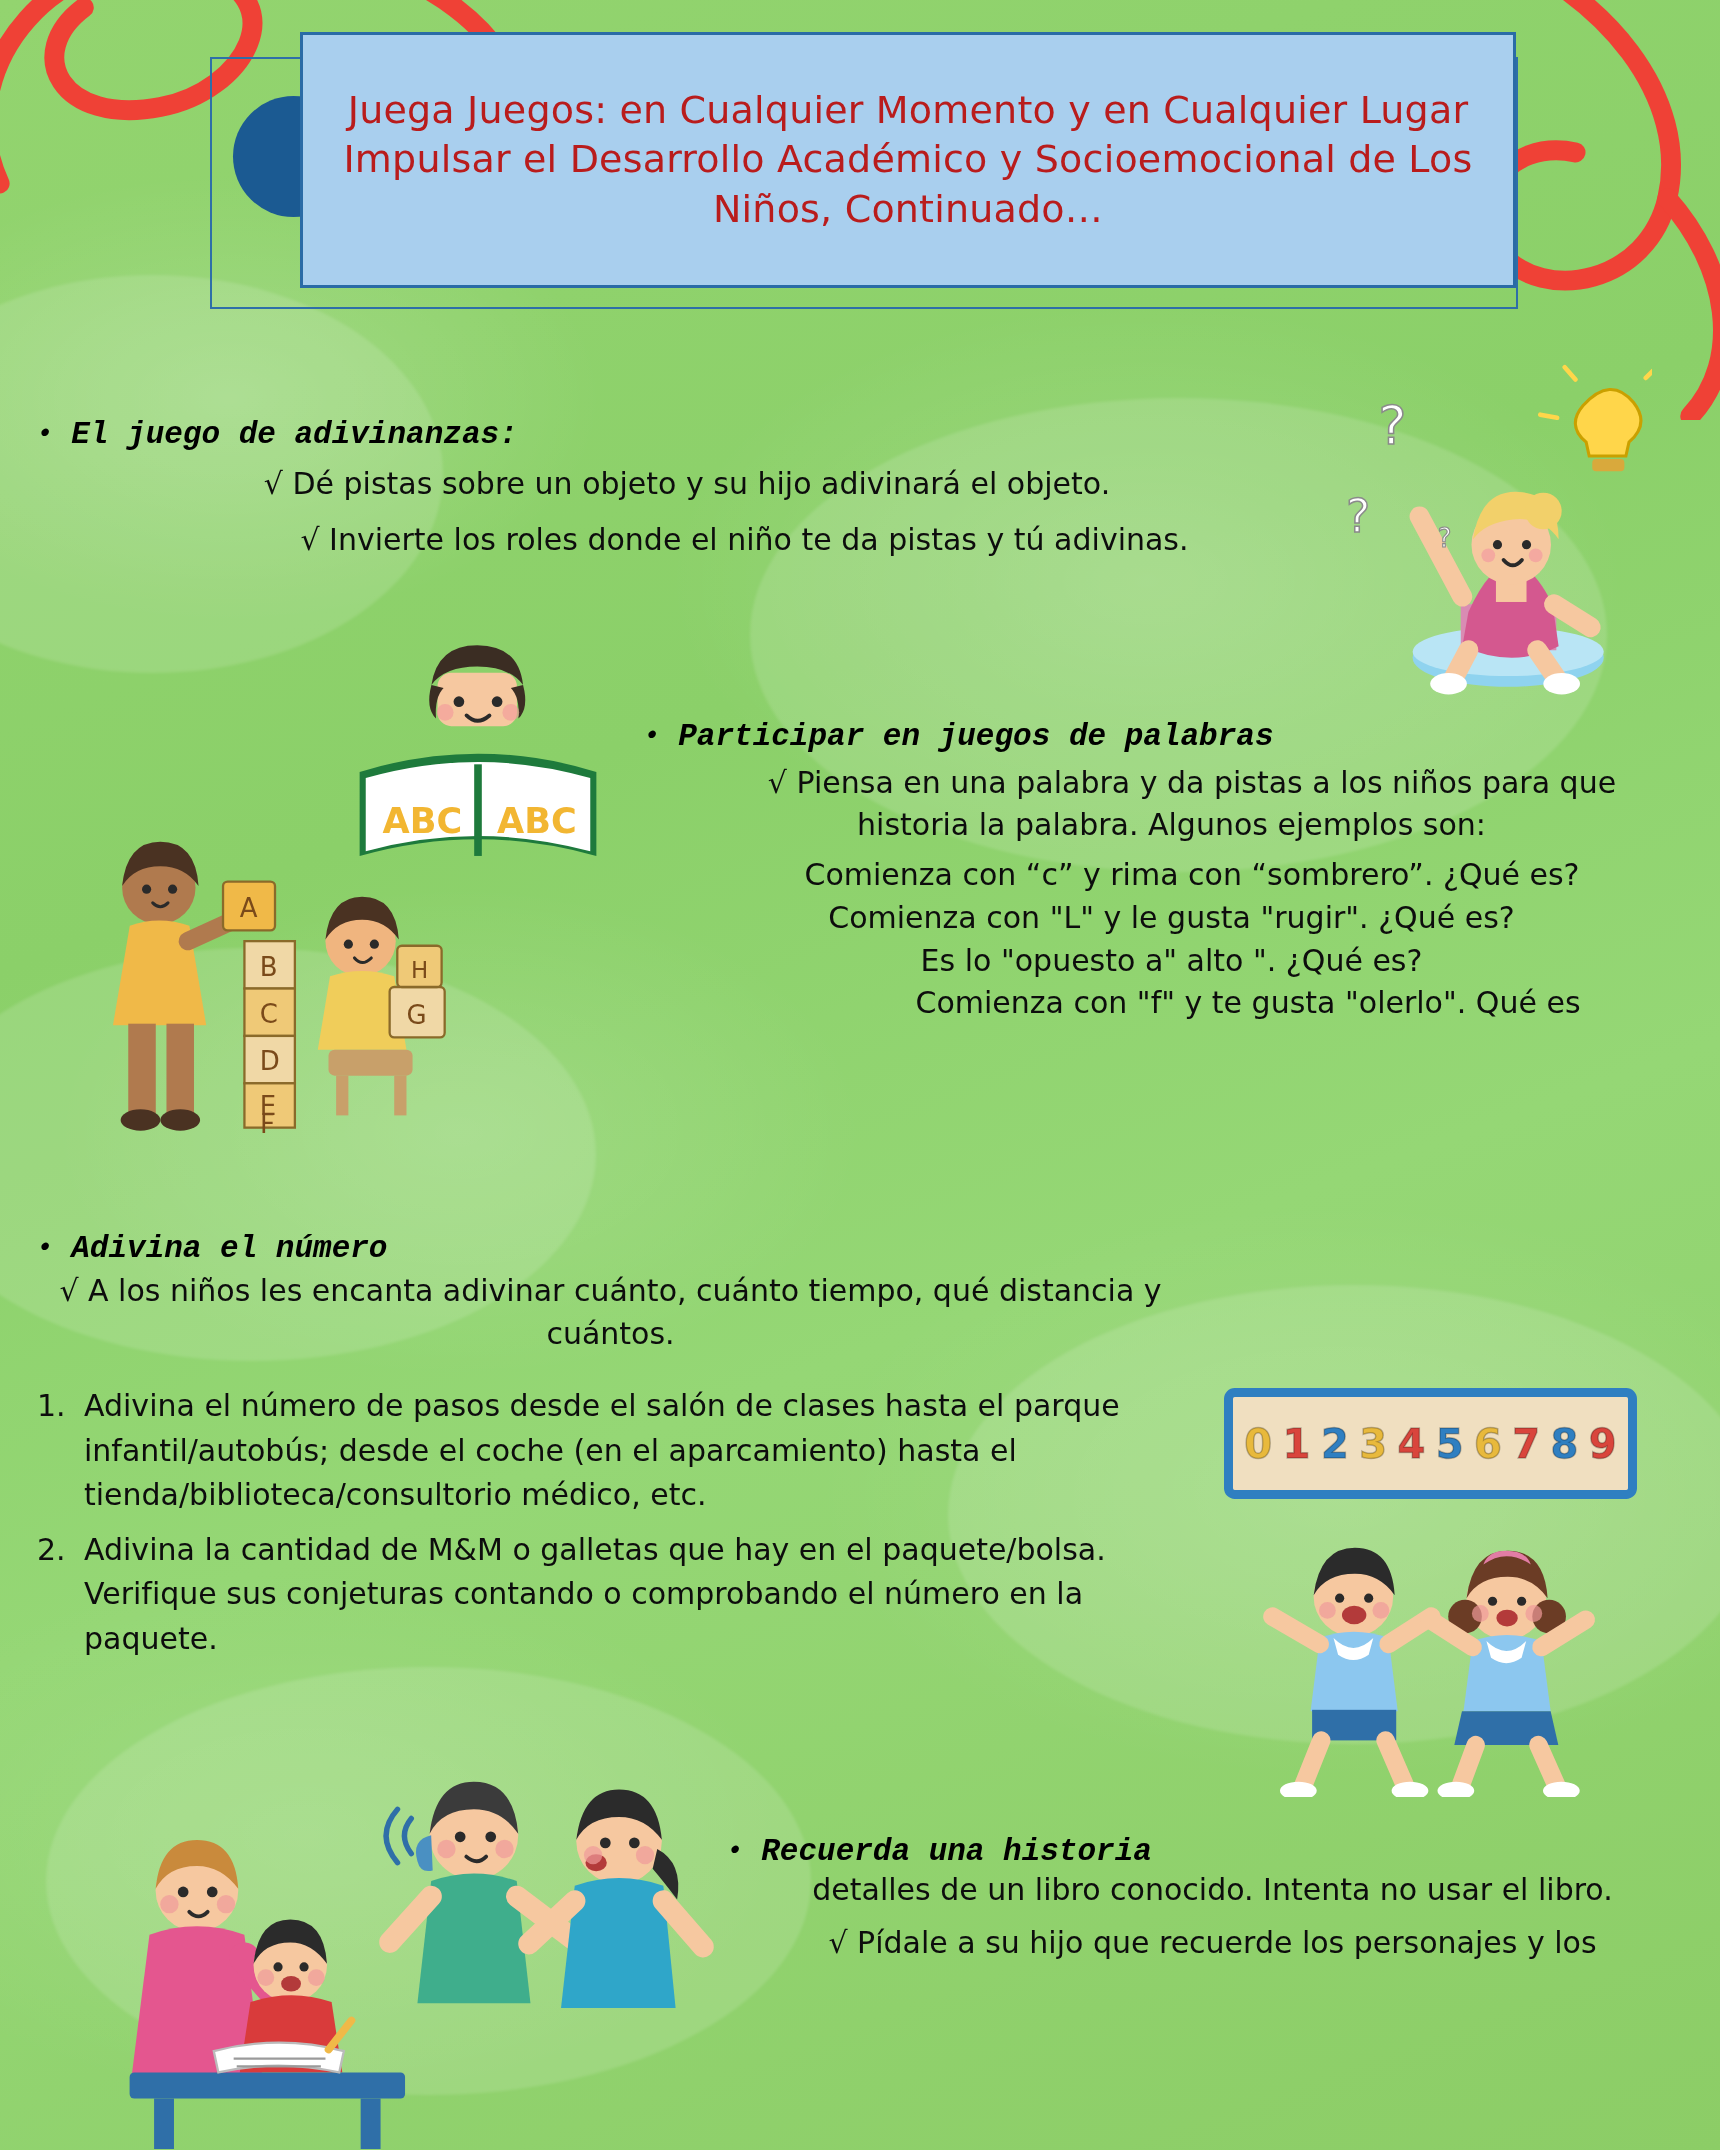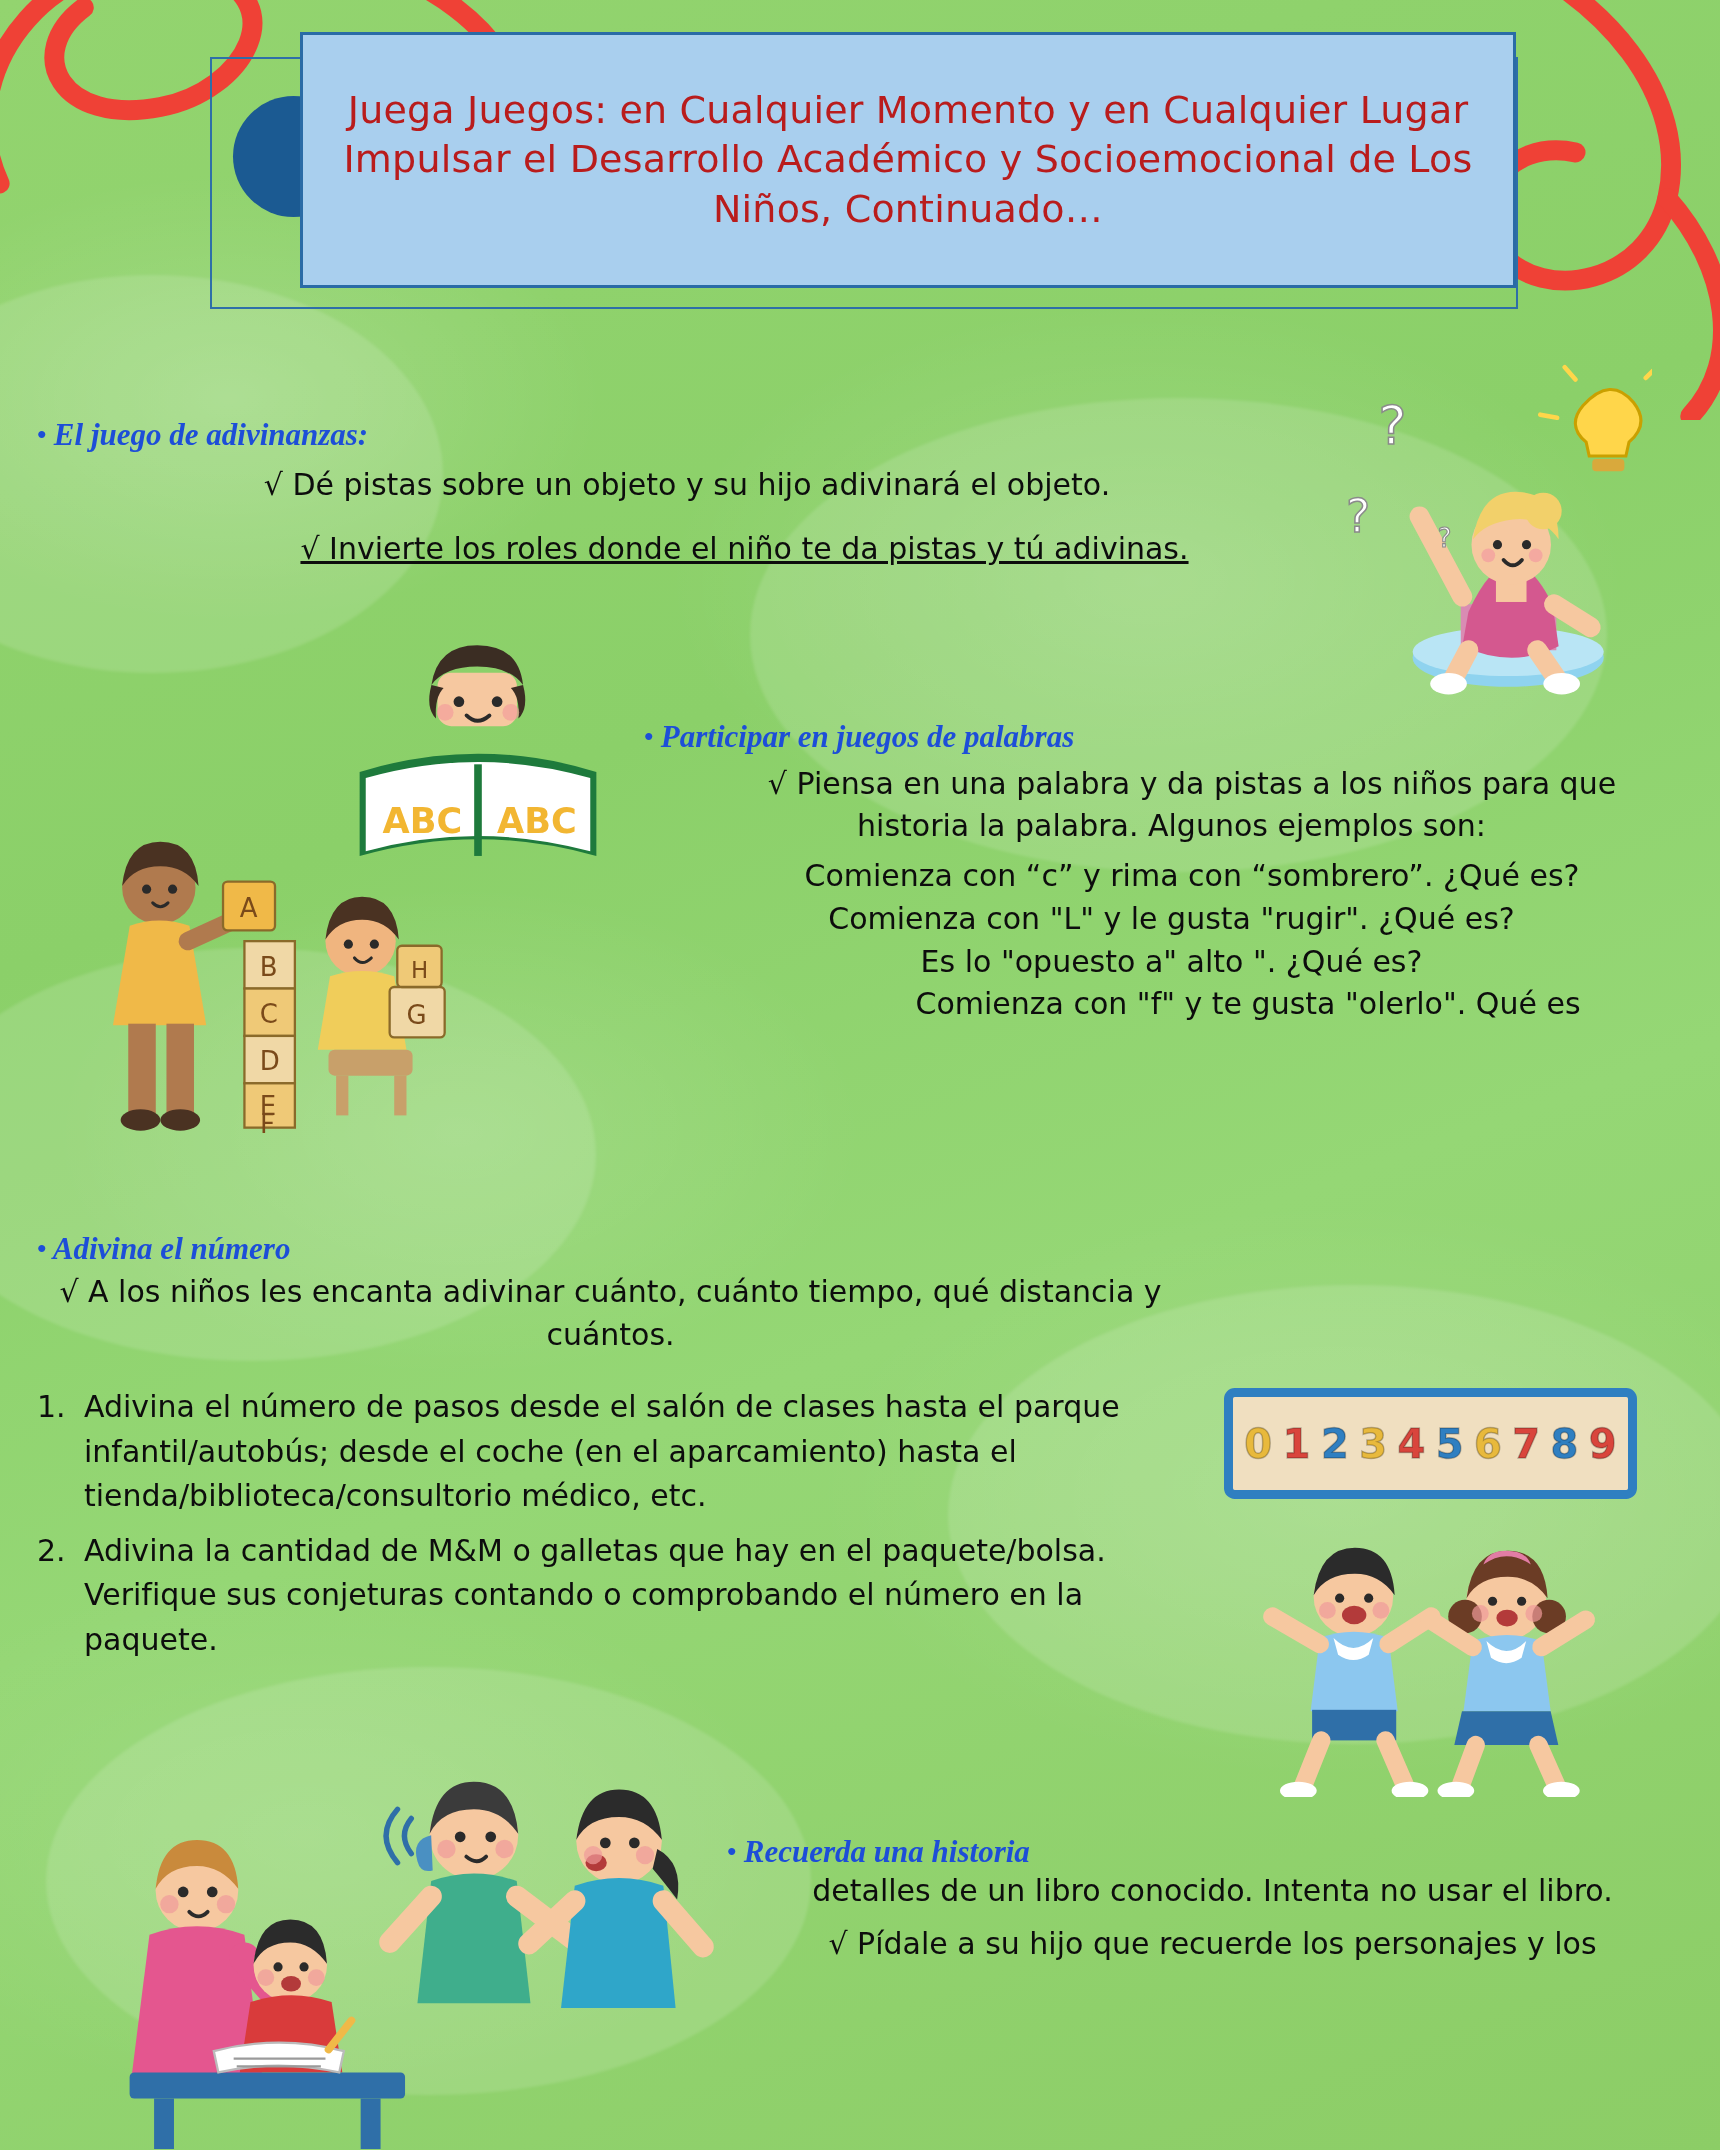--- a/index.html
+++ b/index.html
@@ -60,42 +60,42 @@
   .header-dot {
     position: absolute;
     left: 233px; top: 96px;
     width: 121px; height: 121px;
     border-radius: 50%;
     background: #1b5a92;
   }
 
   
   .sec-heading {
-    font-family: Liberation Serif, serif;
+    font-family: Liberation Mono, monospace;
     font-weight: bold;
     font-style: italic;
     font-size: 31px;
-    color: #1d4ed8;
+    color: #000000;
     white-space: nowrap;
   }
   .body-line {
     font-family: "DejaVu Sans", sans-serif;
     font-size: 30px;
     color: #0d0d0d;
     line-height: 1.42;
     text-align: center;
   }
   .bullet-dot { font-size: 26px; vertical-align: 2.3px; }
 
   .abs { position: absolute; }
 
   
   #sec1 { left: 37px; top: 417px; width: 1300px; }
   #sec1 .l2 { margin-top: 10.7px; }
-  #sec1 .l3 { margin-top: 22px; margin-left: 115px; text-decoration: underline; }
+  #sec1 .l3 { margin-top: 14px; margin-left: 115px; }
 
   
   #sec2 { left: 644px; top: 719px; width: 1055px; }
   #sec2 .ln { margin-top: 7.6px; margin-left: 41px; }
   #sec2 .last { margin-left: 153px; }
 
   
   #sec3 { left: 37px; top: 1231px; width: 1147px; }
   #sec3 .l2 { margin-top: 4px; }
   .numlist {

